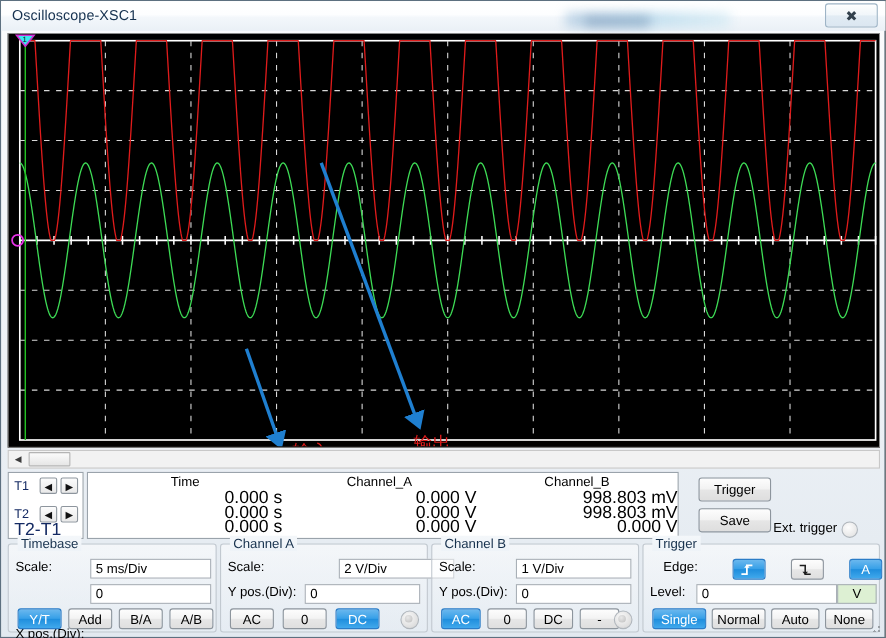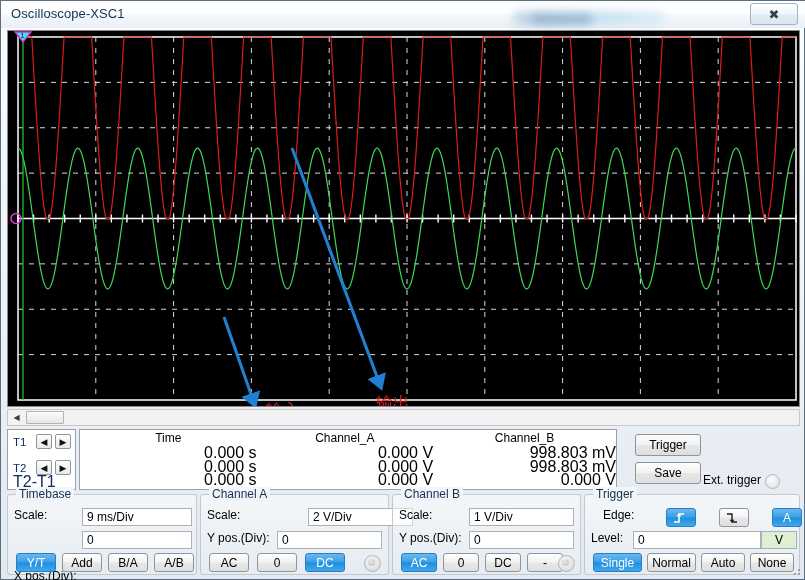--- a/index.html
+++ b/index.html
@@ -270,21 +270,21 @@
   <div class="side-btn" style="left:634px;top:461px;">
     <span>Save</span>
   </div>
   <div class="ext-trig">Ext. trigger</div>
   <div class="ext-led"></div>
 
   <div class="panel" style="left:6px;width:190px;">
     <div class="ttl">Timebase</div>
     <div class="row" style="left:6px;top:13px;">
       <span class="lab" style="width:68px;">Scale:</span>
-      <span class="tf" style="width:110px;">9 ms/Div</span>
+      <span class="tf" style="width:110px;">5 ms/Div</span>
     </div>
     <div class="row" style="left:6px;top:36px;">
       <span class="lab" style="width:68px;margin-top:38px;">X pos.(Div):</span>
       <span class="tf" style="width:110px;">0</span>
     </div>
     <div class="row" style="left:8px;top:58px;gap:6px;">
       <span class="btn sel" style="width:40px;">
           <span>Y/T</span>
         </span>
       <span class="btn" style="width:40px;">

